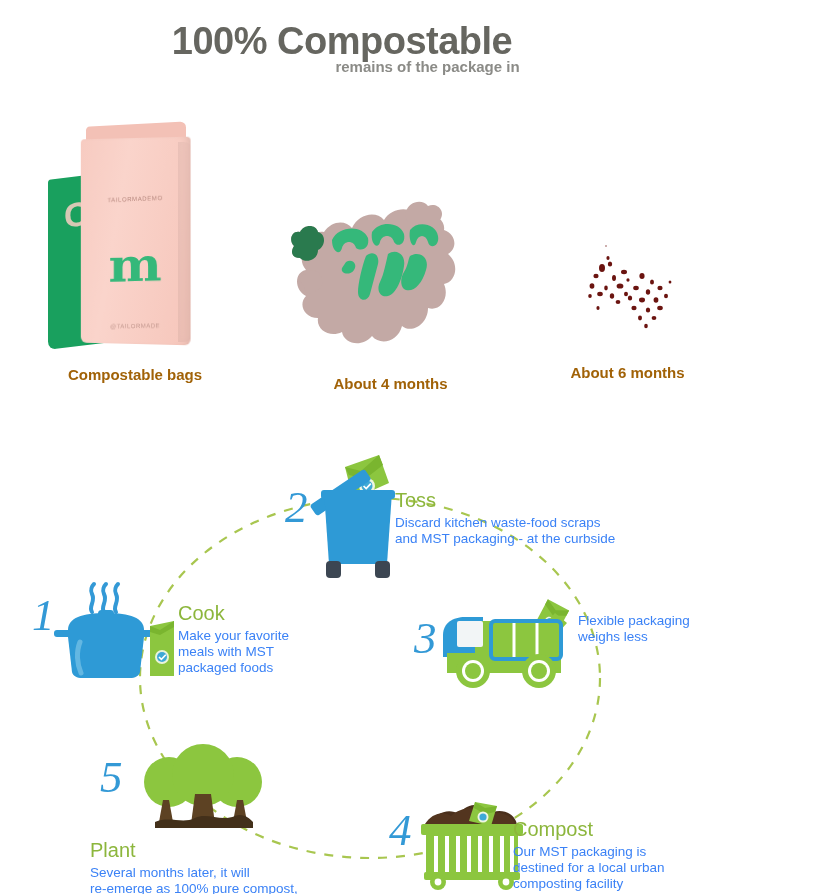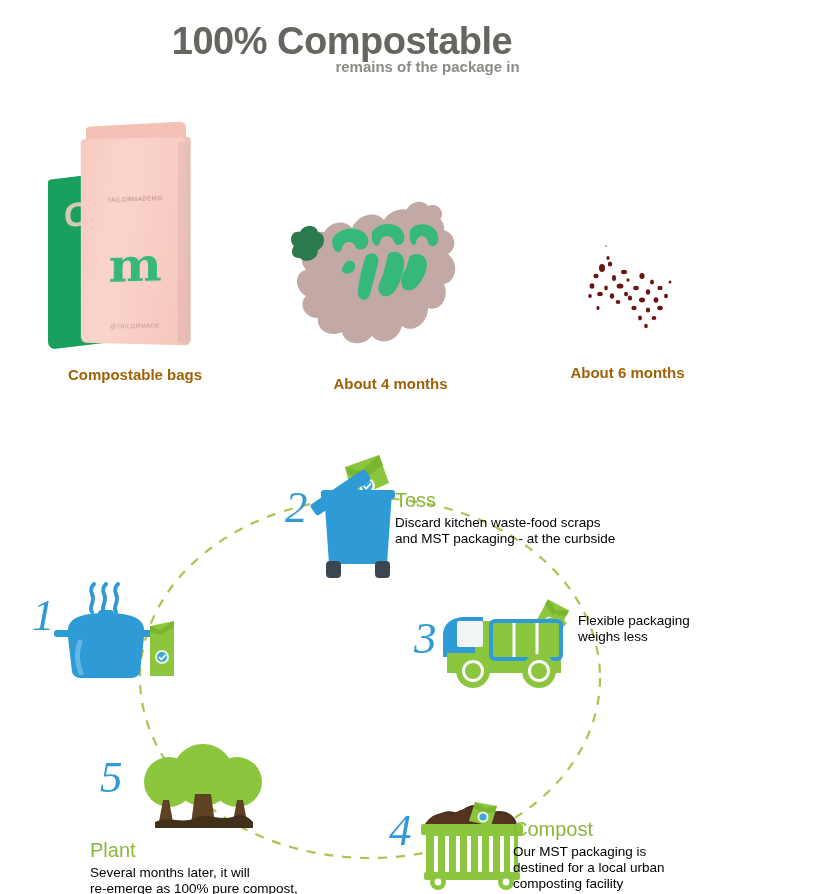--- a/index.html
+++ b/index.html
@@ -140,21 +140,21 @@
     font-weight: normal;
   }
   .node-title {
     font-size: 20px;
     color: #8cb63c;
     line-height: 30px;
     white-space: nowrap;
   }
   .node-desc {
     font-size: 13.5px;
-    color: #000000;
+    color: #3b82f6;
     line-height: 16px;
     white-space: pre-line;
   }
   .node-text { position: absolute; }
 
   .icon-box { position: absolute; }
 </style>
 </head>
 <body>
 
@@ -290,20 +290,26 @@
           <path d="M20,57 L96,57 L92,92 C91,96 87,98 82,98 L34,98 C29,98 25,96 24,92 Z" fill="#2e9ad6"></path>
           <path d="M32,62 C28,72 29,84 33,93" stroke="#63b7e2" stroke-width="5" fill="none" stroke-linecap="round"></path>
 
           <path d="M102,46 L126,41 L126,96 L102,96 Z" fill="#8cc63f"></path>
           <path d="M102,46 L112,50 L126,41 L126,47 L112,55 L102,52 Z" fill="#7ab52f"></path>
           <circle cx="114" cy="77" r="7" fill="#eaf4da"></circle>
           <circle cx="114" cy="77" r="5" fill="#3fa9d6"></circle>
           <path d="M111,77 l2.4,2.4 l4.4,-4.6" stroke="#fff" stroke-width="1.6" fill="none"></path>
         </svg>
       </div>
+      <div class="node-text" style="left:158px; top:18px; width:165px;">
+        <div class="node-title">Cook</div>
+        <div class="node-desc">Make your favorite
+meals with MST
+packaged foods</div>
+      </div>
     </div>
 
     <div class="node" style="left:280px; top:28px; width:450px; height:140px;">
       <div class="node-num" style="left:5px; top:42px;">2</div>
       <div class="icon-box" style="left:25px; top:0px;">
         <svg width="100" height="140" viewBox="0 0 100 140">
 
           <path d="M40,24 L74,12 L84,40 L48,56 Z" fill="#8cc63f"></path>
           <path d="M40,24 L56,28 L74,12 L78,22 L60,36 L44,32 Z" fill="#7ab52f"></path>
           <circle cx="62" cy="43" r="8" fill="#eef6e2"></circle>

